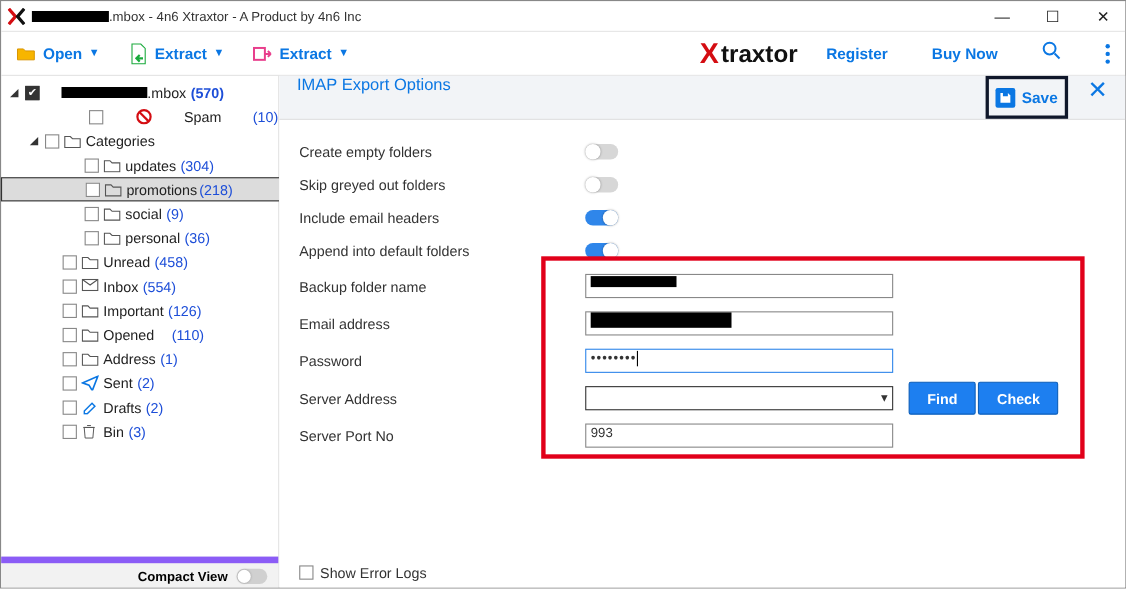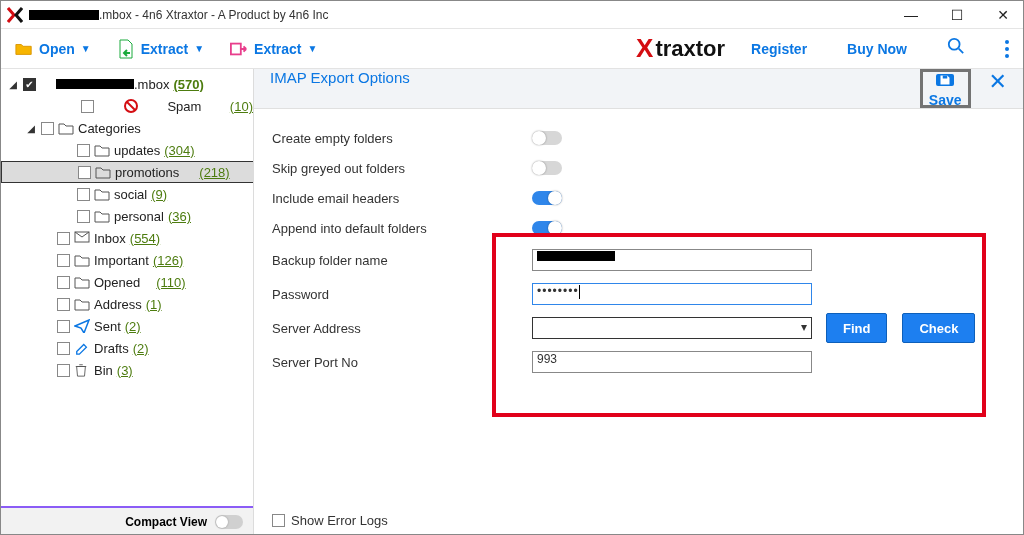--- a/index.html
+++ b/index.html
@@ -27,29 +27,29 @@
   .body { display:flex; height: calc(535px - 28px - 40px); }
   .sidebar { width:253px; border-right:1px solid #dcdcdc; display:flex; flex-direction:column; }
   .tree { flex:1; overflow:auto; font-size:13px; color:#222; padding-top:4px; }
   .tree-row { display:flex; align-items:center; height:22px; padding-left:6px; cursor:pointer; white-space:nowrap; }
   .tree-row.sel { background:#dcdcdc; }
   .tw { width:12px; text-align:center; font-size:10px; color:#333; }
   .cb { width:13px; height:13px; border:1px solid #888; margin:0 4px; background:#fff; display:inline-flex; align-items:center; justify-content:center; font-size:10px; }
   .cb.checked { background:#333; color:#fff; border-color:#333; }
   .fld-ic { width:16px; height:14px; margin-right:4px; display:inline-block; }
   .tree-row .lbl { }
-  .tree-row .cnt { color:#4d7c0f;text-decoration:underline; }
-  .compact { height:30px; border-top:2px solid #8b5cf6; background:#f2f2f2; display:flex; align-items:center; justify-content:flex-end; padding:0 10px; font-size:12px; font-weight:600; gap:8px; }
+  .tree-row .cnt { color:#1d4ed8; }
+  .compact { height:30px; border-top:6px solid #8b5cf6; background:#f2f2f2; display:flex; align-items:center; justify-content:flex-end; padding:0 10px; font-size:12px; font-weight:600; gap:8px; }
   .toggle-sm { width:28px; height:14px; border-radius:8px; background:#d0d0d0; position:relative; }
   .toggle-sm::after { content:""; position:absolute; width:12px; height:12px; border-radius:50%; background:#fff; top:1px; left:1px; box-shadow:0 0 2px rgba(0,0,0,.3); }
   
   .main { flex:1; display:flex; flex-direction:column; background:#fff; position:relative; }
   .pane-head { height:40px; background:#f2f4f7; border-bottom:1px solid #e0e0e0; display:flex; padding:0 16px; }
   .pane-head h2 { font-size:15px; font-weight:400; color:#0b77e3; }
-  .pane-head .save-wrap { margin-left:auto; border:3px solid #737373; padding:2px 6px 2px 6px; display:flex; align-items:center; gap:6px; cursor:pointer;flex-direction:column; }
+  .pane-head .save-wrap { margin-left:auto; border:3px solid #0f172a; padding:2px 6px 2px 6px; display:flex; align-items:center; gap:6px; cursor:pointer; }
   .save-wrap .save-ic { width:18px; height:18px; background:#0b77e3; border-radius:2px; display:flex; align-items:center; justify-content:center; }
   .save-wrap span.s { color:#0b77e3; font-size:14px; font-weight:600; }
   .pane-head .close-x { margin-left:18px; font-size:22px; color:#0b77e3; cursor:pointer; }
   .form { padding:14px 18px; font-size:13px; color:#333; position:relative; flex:1; }
   .row { display:flex; align-items:center; height:30px; }
   .row .fl { width:260px; }
   .switch { width:30px; height:14px; border-radius:8px; background:#d7d7d7; position:relative; }
   .switch::after { content:""; position:absolute; width:14px; height:14px; border-radius:50%; background:#fff; top:0; left:0; box-shadow:0 0 2px rgba(0,0,0,.4); }
   .switch.on { background:#2f86ea; }
   .switch.on::after { left:16px; }
@@ -180,39 +180,48 @@
             <span class="lbl">updates</span>
             <span class="cnt" style="margin-left:4px"> (304)</span>
           </div>
           <div class="tree-row sel" style="padding-left: 60px;">
             <span class="tw"></span>
             <span class="cb"></span>
             <span class="fld-ic"><svg viewBox="0 0 16 14" width="16" height="14">
                 <path d="M1 3h5l2 2h7v8H1z" fill="none" stroke="#555"></path>
               </svg></span>
             <span class="lbl">promotions</span>
-            <span class="cnt" style="margin-left:20px"> (218)</span>
+            <span class="cnt" style="margin-left:2px"> (218)</span>
           </div>
           <div class="tree-row" style="padding-left: 60px;">
             <span class="tw"></span>
             <span class="cb"></span>
             <span class="fld-ic"><svg viewBox="0 0 16 14" width="16" height="14">
                 <path d="M1 3h5l2 2h7v8H1z" fill="none" stroke="#555"></path>
               </svg></span>
             <span class="lbl">social</span>
             <span class="cnt" style="margin-left:4px"> (9)</span>
           </div>
           <div class="tree-row" style="padding-left: 60px;">
             <span class="tw"></span>
             <span class="cb"></span>
             <span class="fld-ic"><svg viewBox="0 0 16 14" width="16" height="14">
                 <path d="M1 3h5l2 2h7v8H1z" fill="none" stroke="#555"></path>
               </svg></span>
             <span class="lbl">personal</span>
             <span class="cnt" style="margin-left:4px"> (36)</span>
+          </div>
+          <div class="tree-row" style="padding-left: 40px;">
+            <span class="tw"></span>
+            <span class="cb"></span>
+            <span class="fld-ic"><svg viewBox="0 0 16 14" width="16" height="14">
+                <path d="M1 3h5l2 2h7v8H1z" fill="none" stroke="#555"></path>
+              </svg></span>
+            <span class="lbl">Unread</span>
+            <span class="cnt" style="margin-left:4px"> (458)</span>
           </div>
           <div class="tree-row" style="padding-left: 40px;">
             <span class="tw"></span>
             <span class="cb"></span>
             <span class="fld-ic"><svg viewBox="0 0 16 12" width="16" height="12">
                 <rect x="1" y="1" width="14" height="10" fill="none" stroke="#555"></rect>
                 <path d="M1 1l7 5 7-5" stroke="#555" fill="none"></path>
               </svg></span>
             <span class="lbl">Inbox</span>
             <span class="cnt" style="margin-left:4px"> (554)</span>
@@ -311,28 +320,32 @@
       <div class="row">
           <span class="fl">Append into default folders</span>
         <span class="switch on"></span>
         </div>
 
       <div class="field-row">
           <span class="fl">Backup folder name</span>
         <div class="txt"><span class="mask" style="width:78px;margin-top:1px;"></span></div>
         </div>
       <div class="field-row">
+          <span class="fl">Email address</span>
+        <div class="txt"><span class="mask" style="width:128px;height:14px;"></span></div>
+        </div>
+      <div class="field-row">
           <span class="fl">Password</span>
         <div class="txt active"><span style="letter-spacing:1px;">••••••••</span><span style="border-left:1px solid #000;display:inline-block;height:14px;vertical-align:middle"></span></div>
         </div>
       <div class="field-row">
           <span class="fl">Server Address</span>
         <div class="sel"></div>
         <button class="btn" style="margin-left:14px">Find</button>
-        <button class="btn" style="margin-left:15px">Check</button>
+        <button class="btn" style="margin-left:2px">Check</button>
       </div>
       <div class="field-row">
           <span class="fl">Server Port No</span>
         <div class="txt"><span>993</span></div>
         </div>
 
       <div class="redbox" style="left:238px; top:124px; width:494px; height:184px;"></div>
 
       <div class="footer-row">
         <span class="cb2"></span>

